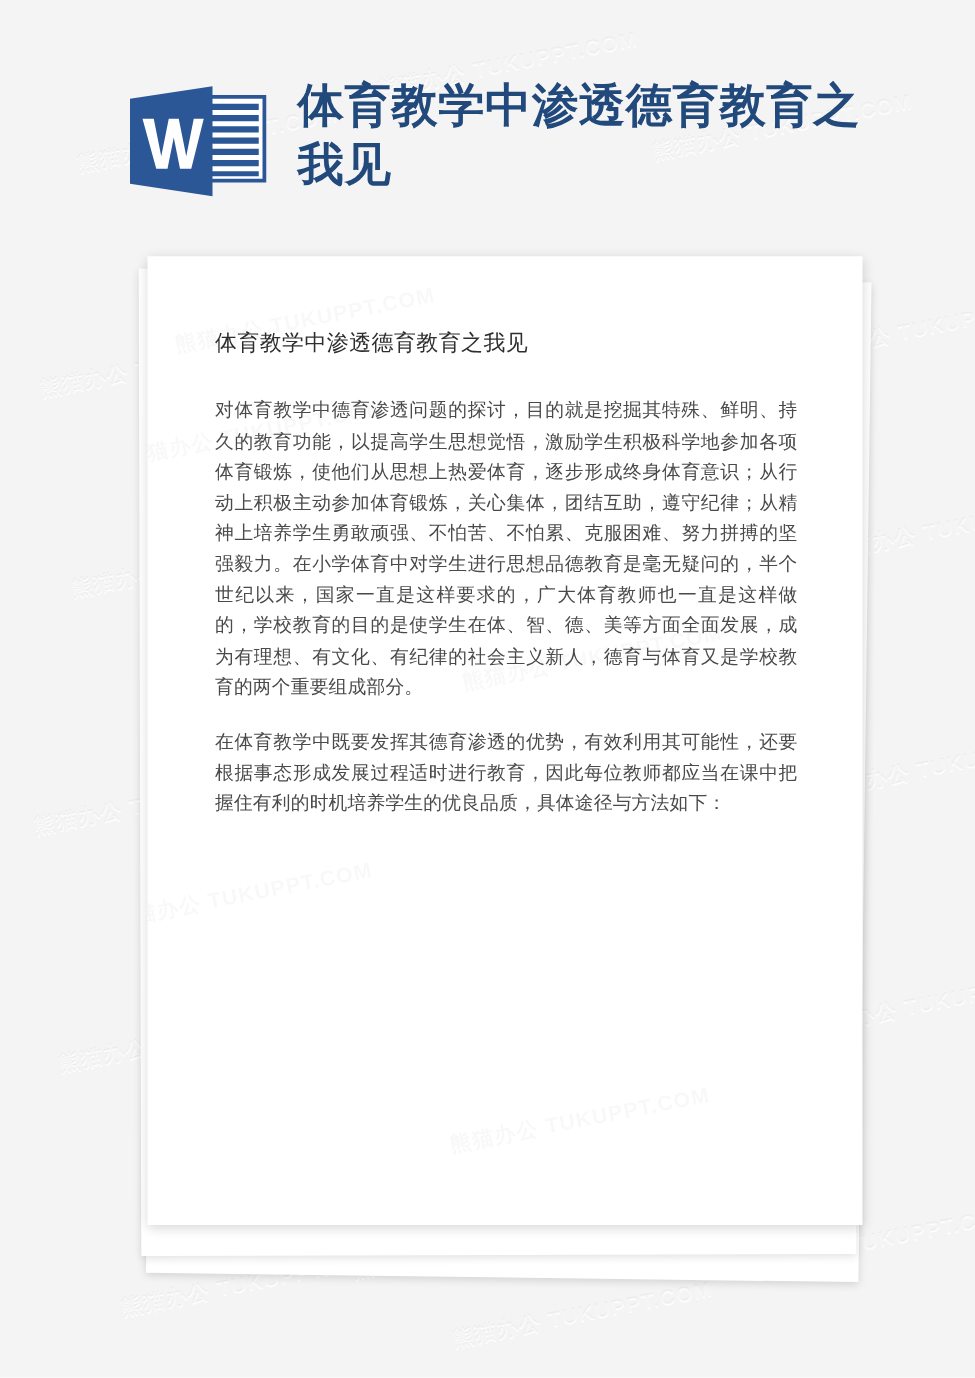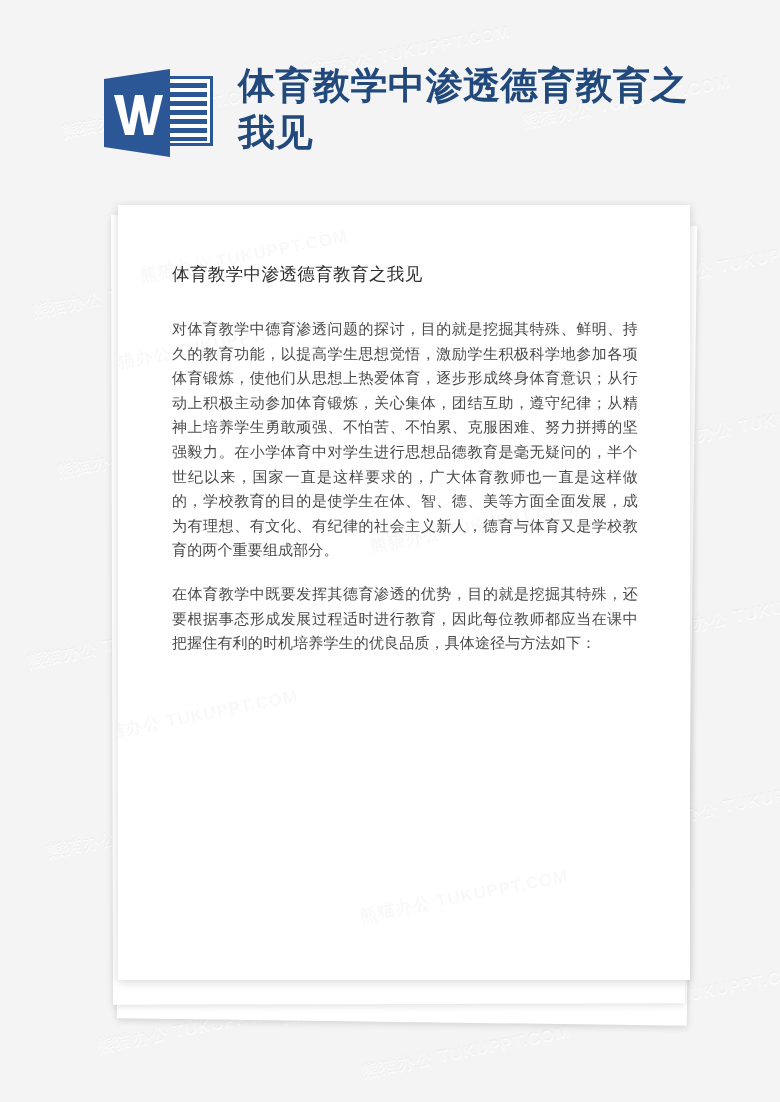--- a/index.html
+++ b/index.html
@@ -177,21 +177,21 @@
 
 <div id="page-stack">
   <div class="sheet" id="sheet-back-2"></div>
   <div class="sheet" id="sheet-back-1"></div>
   <div class="sheet" id="sheet-front"></div>
 </div>
 
 <div id="doc-content">
   <div id="doc-heading">体育教学中渗透德育教育之我见</div>
   <p class="para">对体育教学中德育渗透问题的探讨，目的就是挖掘其特殊、鲜明、持久的教育功能，以提高学生思想觉悟，激励学生积极科学地参加各项体育锻炼，使他们从思想上热爱体育，逐步形成终身体育意识；从行动上积极主动参加体育锻炼，关心集体，团结互助，遵守纪律；从精神上培养学生勇敢顽强、不怕苦、不怕累、克服困难、努力拼搏的坚强毅力。在小学体育中对学生进行思想品德教育是毫无疑问的，半个世纪以来，国家一直是这样要求的，广大体育教师也一直是这样做的，学校教育的目的是使学生在体、智、德、美等方面全面发展，成为有理想、有文化、有纪律的社会主义新人，德育与体育又是学校教育的两个重要组成部分。</p>
-  <p class="para">在体育教学中既要发挥其德育渗透的优势，目的就是挖掘其特殊，还要根据事态形成发展过程适时进行教育，因此每位教师都应当在课中把握住有利的时机培养学生的优良品质，具体途径与方法如下：</p>
+  <p class="para">在体育教学中既要发挥其德育渗透的优势，有效利用其可能性，还要根据事态形成发展过程适时进行教育，因此每位教师都应当在课中把握住有利的时机培养学生的优良品质，具体途径与方法如下：</p>
 
 <div class="doc-wm" style="left: -20px; top: 150px;">熊猫办公 TUKUPPT.COM</div>
     <div class="doc-wm" style="left: 250px; top: 330px;">熊猫办公 TUKUPPT.COM</div>
     <div class="doc-wm" style="left: -30px; top: 520px;">熊猫办公 TUKUPPT.COM</div>
     <div class="doc-wm" style="left: 240px; top: 700px;">熊猫办公 TUKUPPT.COM</div>
     <div class="doc-wm" style="left: 20px; top: 60px;">熊猫办公 TUKUPPT.COM</div>
   </div>
 
 <div id="header">
   <div id="word-icon">

